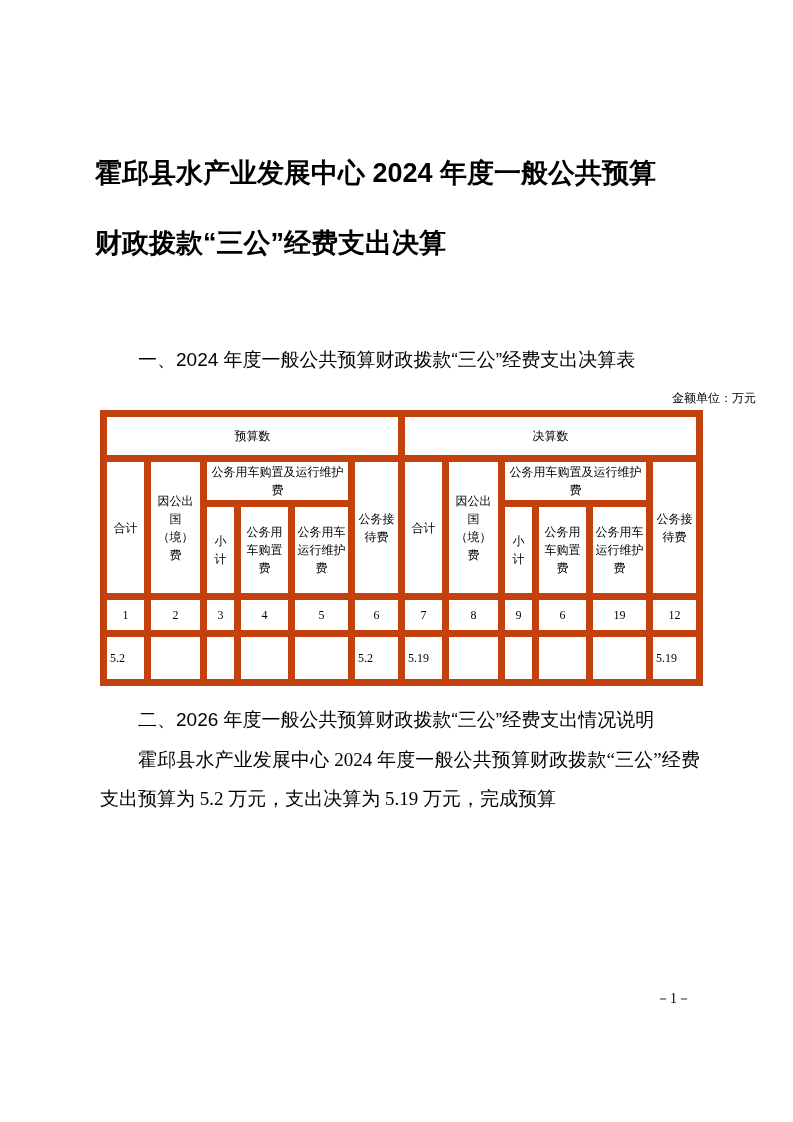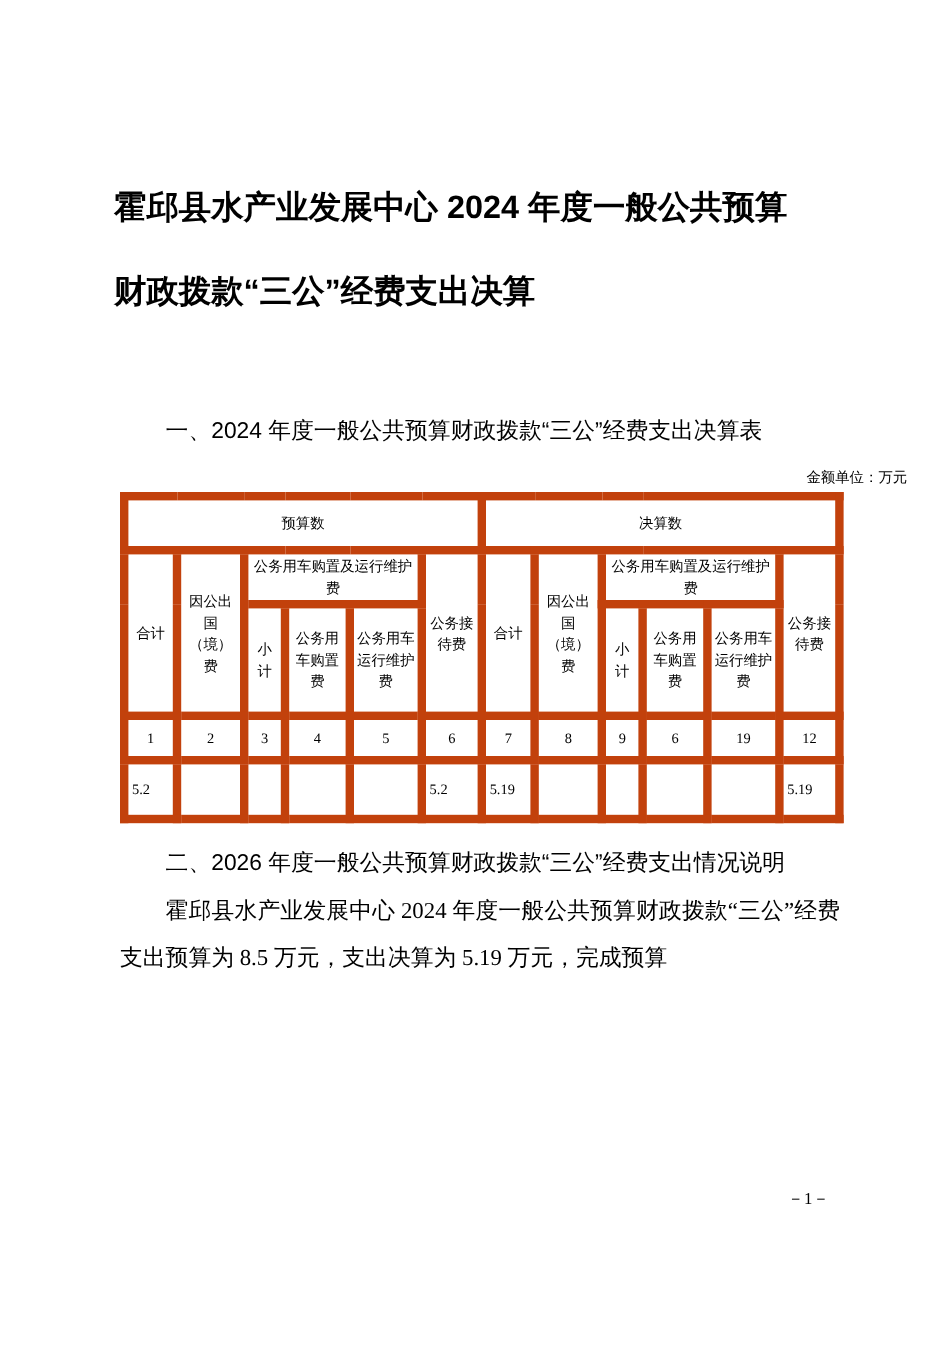--- a/index.html
+++ b/index.html
@@ -181,17 +181,17 @@
         <td></td>
         <td>5.19</td>
       </tr>
     </tbody>
   </table>
 
 
   <p class="section-heading h2">二、2026 年度一般公共预算财政拨款“三公”经费支出情况说明</p>
 
 
-  <p class="body-para">霍邱县水产业发展中心 2024 年度一般公共预算财政拨款“三公”经费支出预算为 8.5 万元，支出决算为 5.19 万元，完成预算</p>
+  <p class="body-para">霍邱县水产业发展中心 2024 年度一般公共预算财政拨款“三公”经费支出预算为 5.2 万元，支出决算为 5.19 万元，完成预算</p>
 
   <div class="page-number">－1－</div>
 
 </div>
 
 </body></html>

